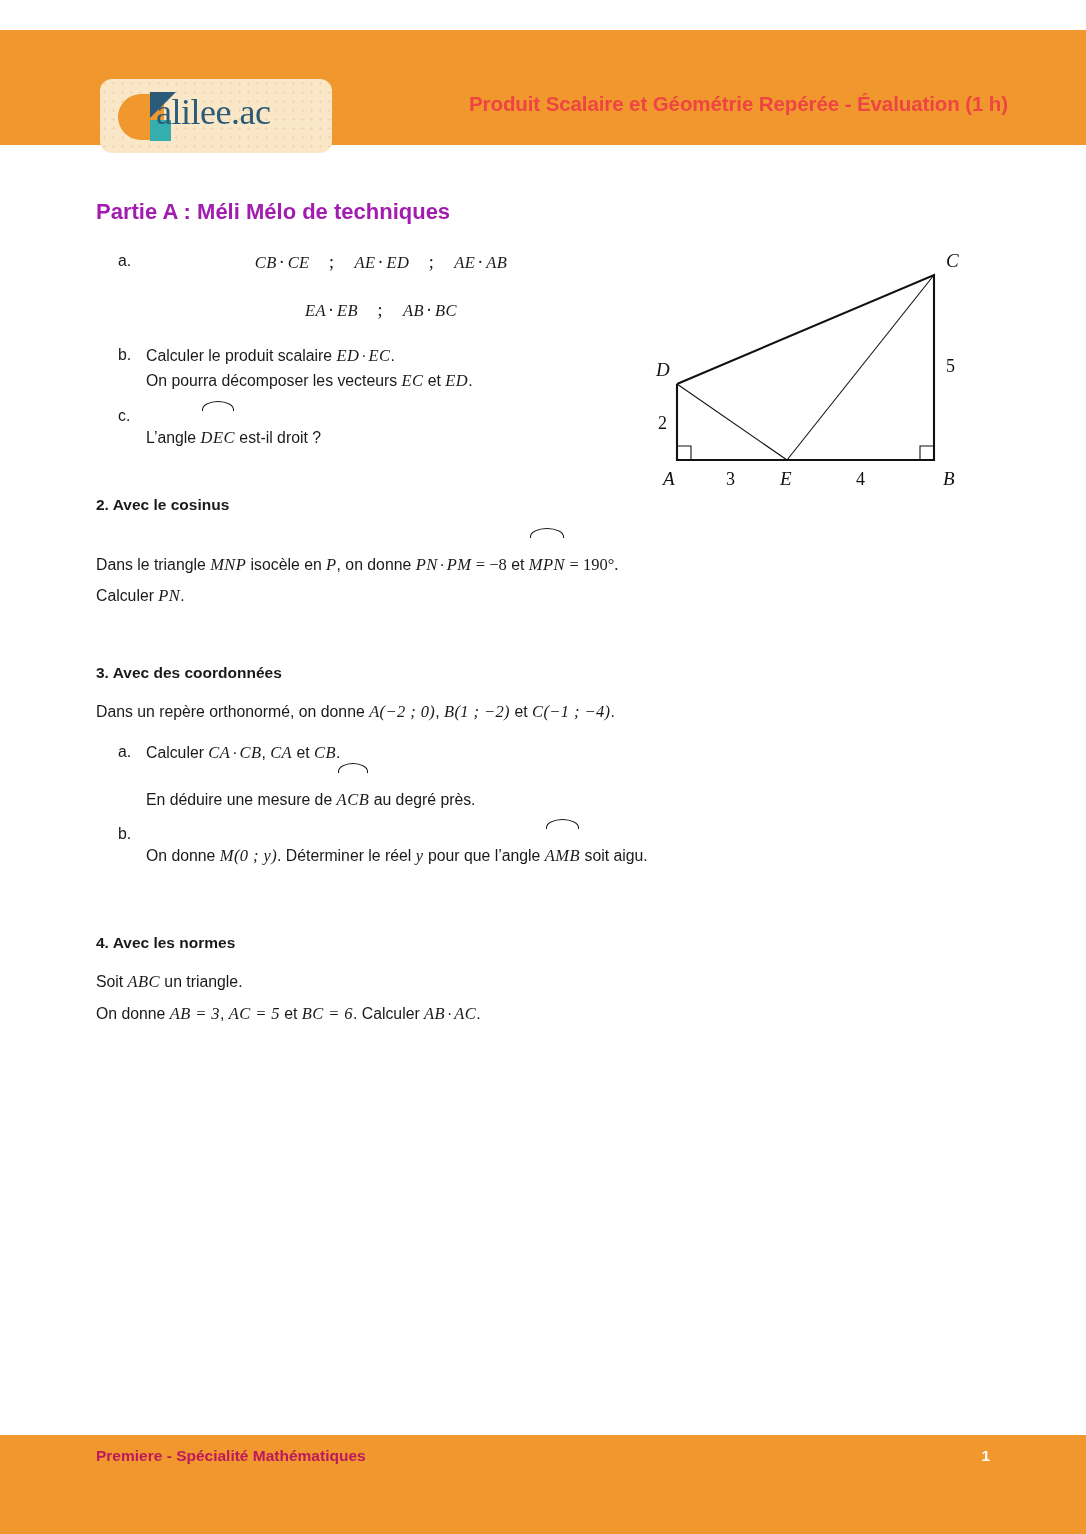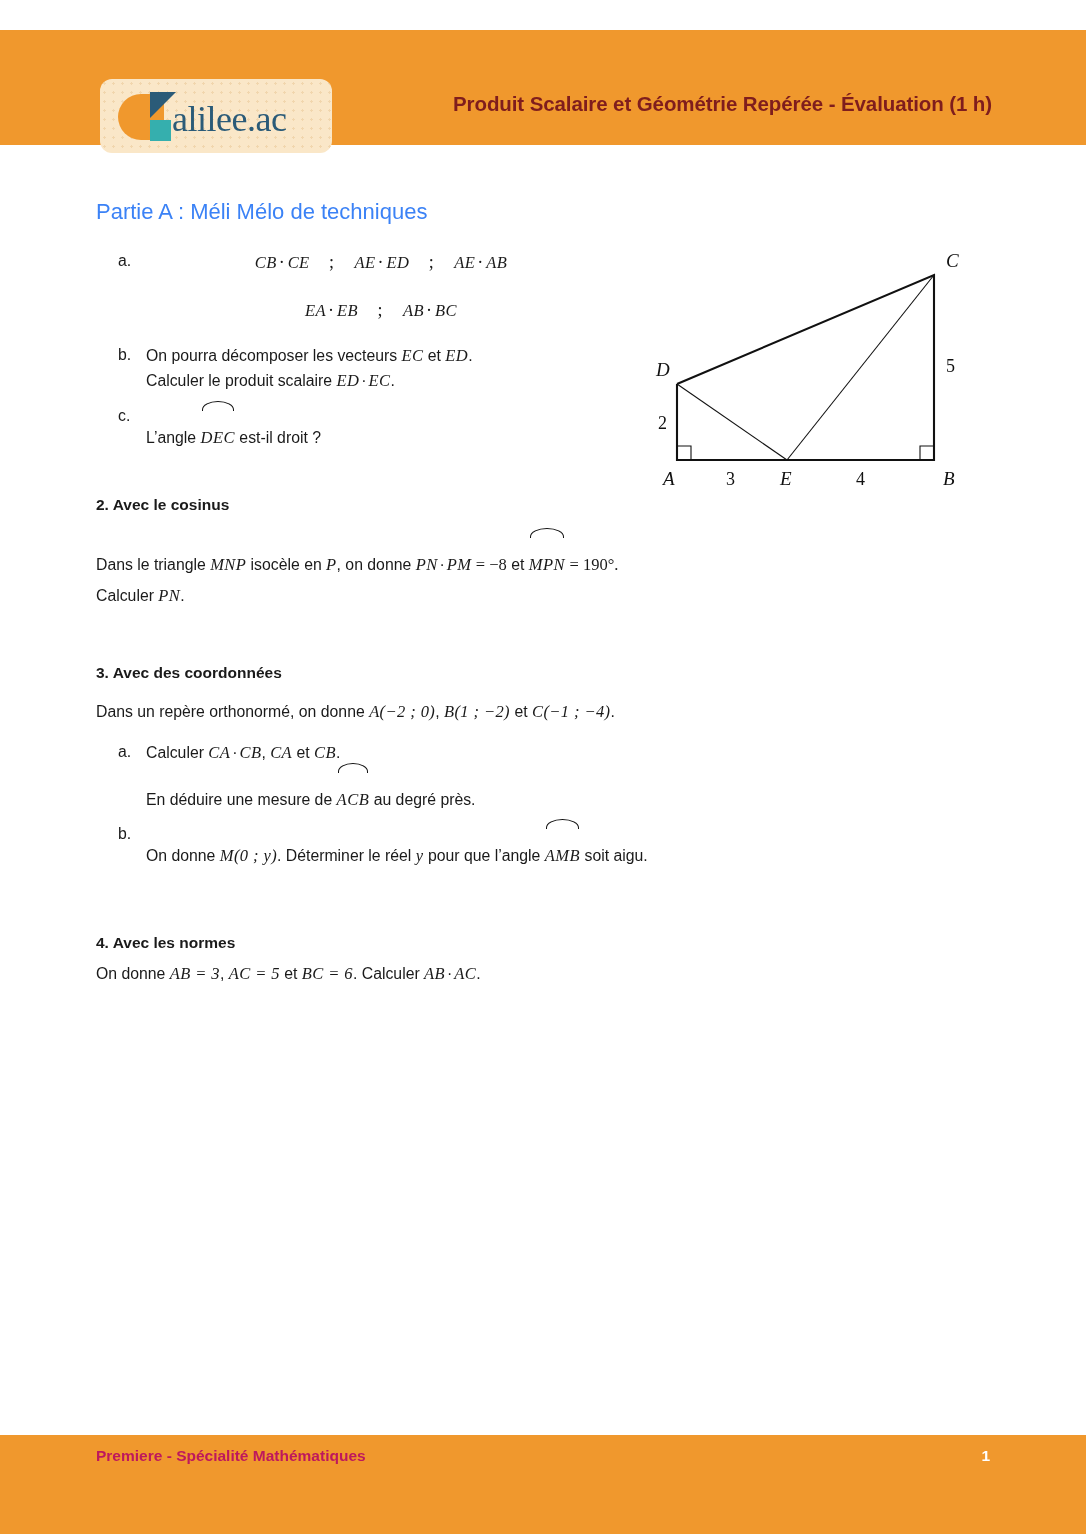--- a/index.html
+++ b/index.html
@@ -17,22 +17,22 @@
 
   
   .header-band {
     position: absolute;
     left: 0; top: 30px;
     width: 1086px; height: 115px;
     background: #F0982D;
   }
   .header-title {
     position: absolute;
-    right: 94px; top: 92px;
-    color: #7f1d1d;
+    right: 78px; top: 92px;
+    color: #ef4444;
     font-size: 20.5px;
     font-weight: bold;
     letter-spacing: -0.1px;
     white-space: nowrap;
   }
   .logo-card {
     position: absolute;
     left: 100px; top: 79px;
     width: 232px; height: 74px;
     background: #FAE7C8;
@@ -72,46 +72,45 @@
     border-bottom: 26px solid transparent;
   }
   .logo-sq {
     position: absolute;
     left: 32px; top: 31px;
     width: 21px; height: 21px;
     background: #35AFAE;
   }
   .logo-word {
     position: absolute;
-    left: 54px; top: 2px;
+    left: 38px; top: 2px;
     font-family: "Liberation Serif", serif;
     font-size: 36px;
     color: #2B5B78;
     letter-spacing: -0.5px;
-    margin-top: 7px;
   }
 
   
   .page-body {
     position: absolute;
     left: 0; top: 145px;
     width: 1086px;
   }
   .content {
     position: relative;
     margin-left: 96px;
     width: 900px;
     color: #1a1a1a;
     font-size: 15.8px;
     line-height: 1.55;
   }
   .part-title {
-    color: #3b82f6;
+    color: #a21caf;
     font-size: 22px;
-    font-weight: normal;
+    font-weight: bold;
     margin-top: 50px;
     margin-bottom: 0;
   }
   .q-title {
     font-size: 15.5px;
     font-weight: bold;
     margin-top: 42px;
     margin-bottom: 0;
   }
   .para {
@@ -281,22 +280,22 @@
 
           <div class="formula-row formula-block">
             <span class="m">EA</span><span class="dotop">·</span><span class="m">EB</span>
             <span class="sep">;</span>
             <span class="m">AB</span><span class="dotop">·</span><span class="m">BC</span>
           </div>
         </li>
 
         <li style="margin-top:18px;">
           <span class="mark">b.</span>
+          <span class="sub-line"><span>Calculer le produit scalaire </span><span class="m">ED</span><span class="dotop">·</span><span class="m">EC</span><span>.</span></span>
           <span class="sub-line"><span>On pourra décomposer les vecteurs </span><span class="m">EC</span><span> et </span><span class="m">ED</span><span>.</span></span>
-          <span class="sub-line"><span>Calculer le produit scalaire </span><span class="m">ED</span><span class="dotop">·</span><span class="m">EC</span><span>.</span></span>
         </li>
 
         <li style="margin-top:10px;">
           <span class="mark">c.</span>
           <span class="sub-line"><span>L’angle </span><span class="ang">DEC</span><span> est-il droit ?</span></span>
         </li>
 
       </ul>
     </div>
 
@@ -339,20 +338,21 @@
       <span class="sub-line"><span>Calculer </span><span class="m">CA</span><span class="dotop">·</span><span class="m">CB</span><span>, </span><span class="m">CA</span><span> et </span><span class="m">CB</span><span>.</span></span>
       <span class="sub-line"><span>En déduire une mesure de </span><span class="ang">ACB</span><span> au degré près.</span></span>
     </li>
     <li style="margin-top:10px;">
       <span class="mark">b.</span>
       <span class="sub-line"><span>On donne </span><span class="m">M(0 ; y)</span><span>. Déterminer le réel </span><span class="m">y</span><span> pour que l’angle </span><span class="ang">AMB</span><span> soit aigu.</span></span>
     </li>
   </ul>
 
   <div class="q-title" style="margin-top:62px;">4. Avec les normes</div>
+  <div class="para"><span>Soit </span><span class="m">ABC</span><span> un triangle.</span></div>
   <div class="mt-small"><span>On donne </span><span class="m">AB = 3</span><span>, </span><span class="m">AC = 5</span><span> et </span><span class="m">BC = 6</span><span>. Calculer </span><span class="m">AB</span><span class="dotop">·</span><span class="m">AC</span><span>.</span></div>
 
 </div>
 </div>
 
 <div class="footer-band"></div>
 <div class="footer-text">Premiere - Spécialité Mathématiques</div>
 <div class="footer-page">1</div>
 
 </body></html>

